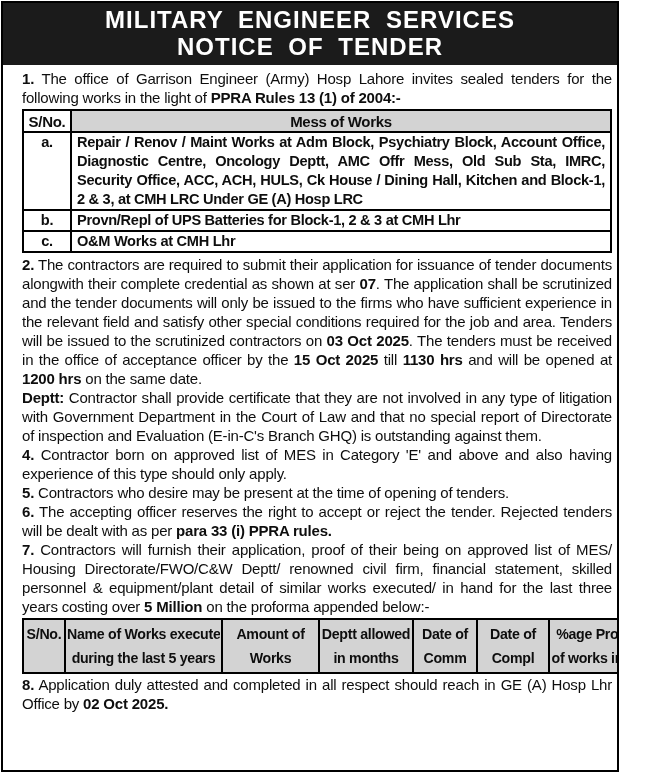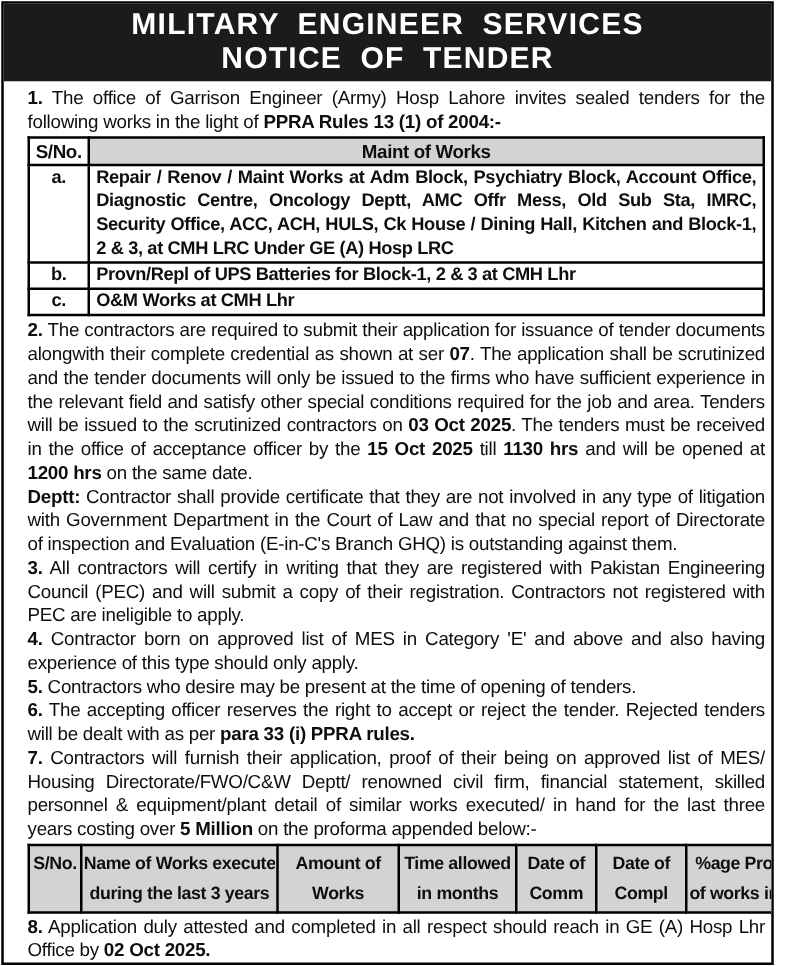--- a/index.html
+++ b/index.html
@@ -72,42 +72,41 @@
     <p class="para"><b>1.</b> The office of Garrison Engineer (Army) Hosp Lahore invites sealed tenders for the following works in the light of <b>PPRA Rules 13 (1) of 2004:-</b></p>
 
     <table class="works">
       <colgroup>
           <col class="c-sno">
           <col>
         </colgroup>
       <thead>
         <tr>
           <th class="sno-h">S/No.</th>
-          <th class="name-h">Maint of Works</th>
+          <th class="name-h">Mess of Works</th>
         </tr>
       </thead>
       <tbody>
         <tr>
           <td class="sno">a.</td>
           <td class="work">Repair / Renov / Maint Works at Adm Block, Psychiatry Block, Account Office, Diagnostic Centre, Oncology Deptt, AMC Offr Mess, Old Sub Sta, IMRC, Security Office, ACC, ACH, HULS, Ck House / Dining Hall, Kitchen and Block-1, 2 &amp; 3, at CMH LRC Under GE (A) Hosp LRC</td>
         </tr>
         <tr>
           <td class="sno">b.</td>
           <td class="work">Provn/Repl of UPS Batteries for Block-1, 2 &amp; 3 at CMH Lhr</td>
         </tr>
         <tr>
           <td class="sno">c.</td>
           <td class="work">O&amp;M Works at CMH Lhr</td>
         </tr>
       </tbody>
     </table>
 
     <p class="para"><b>2.</b> The contractors are required to submit their application for issuance of tender documents alongwith their complete credential as shown at ser <b>07</b>. The application shall be scrutinized and the tender documents will only be issued to the firms who have sufficient experience in the relevant field and satisfy other special conditions required for the job and area. Tenders will be issued to the scrutinized contractors on <b>03 Oct 2025</b>. The tenders must be received in the office of acceptance officer by the <b>15 Oct 2025</b> till <b>1130 hrs</b> and will be opened at <b>1200 hrs</b> on the same date.</p>
     <p class="para"><b>Deptt:</b> Contractor shall provide certificate that they are not involved in any type of litigation with Government Department in the Court of Law and that no special report of Directorate of inspection and Evaluation (E-in-C's Branch GHQ) is outstanding against them.</p>
-    <p class="para"><b>3.</b> All contractors will certify in writing that they are registered with Pakistan Engineering Council (PEC) and will submit a copy of their registration. Contractors not registered with PEC are ineligible to apply.</p>
     <p class="para"><b>4.</b> Contractor born on approved list of MES in Category 'E' and above and also having experience of this type should only apply.</p>
     <p class="para"><b>5.</b> Contractors who desire may be present at the time of opening of tenders.</p>
     <p class="para"><b>6.</b> The accepting officer reserves the right to accept or reject the tender. Rejected tenders will be dealt with as per <b>para 33 (i) PPRA rules.</b></p>
     <p class="para"><b>7.</b> Contractors will furnish their application, proof of their being on approved list of MES/ Housing Directorate/FWO/C&amp;W Deptt/ renowned civil firm, financial statement, skilled personnel &amp; equipment/plant detail of similar works executed/ in hand for the last three years costing over <b>5 Million</b> on the proforma appended below:-</p>
 
     <table class="proforma">
       <colgroup>
         <col class="pc1">
           <col class="pc2">
           <col class="pc3">
@@ -117,28 +116,28 @@
           <col class="pc7">
       </colgroup>
       <tbody>
         <tr>
           <th>
             <div class="l">S/No.</div>
             <div class="l"></div>
           </th>
           <th>
             <div class="l">Name of Works executed</div>
-            <div class="l">during the last 3 years</div>
+            <div class="l">during the last 5 years</div>
           </th>
           <th>
             <div class="l">Amount of</div>
             <div class="l">Works</div>
           </th>
           <th>
-            <div class="l">Time allowed</div>
+            <div class="l">Deptt allowed</div>
             <div class="l">in months</div>
           </th>
           <th>
             <div class="l">Date of</div>
             <div class="l">Comm</div>
           </th>
           <th>
             <div class="l">Date of</div>
             <div class="l">Compl</div>
           </th>

